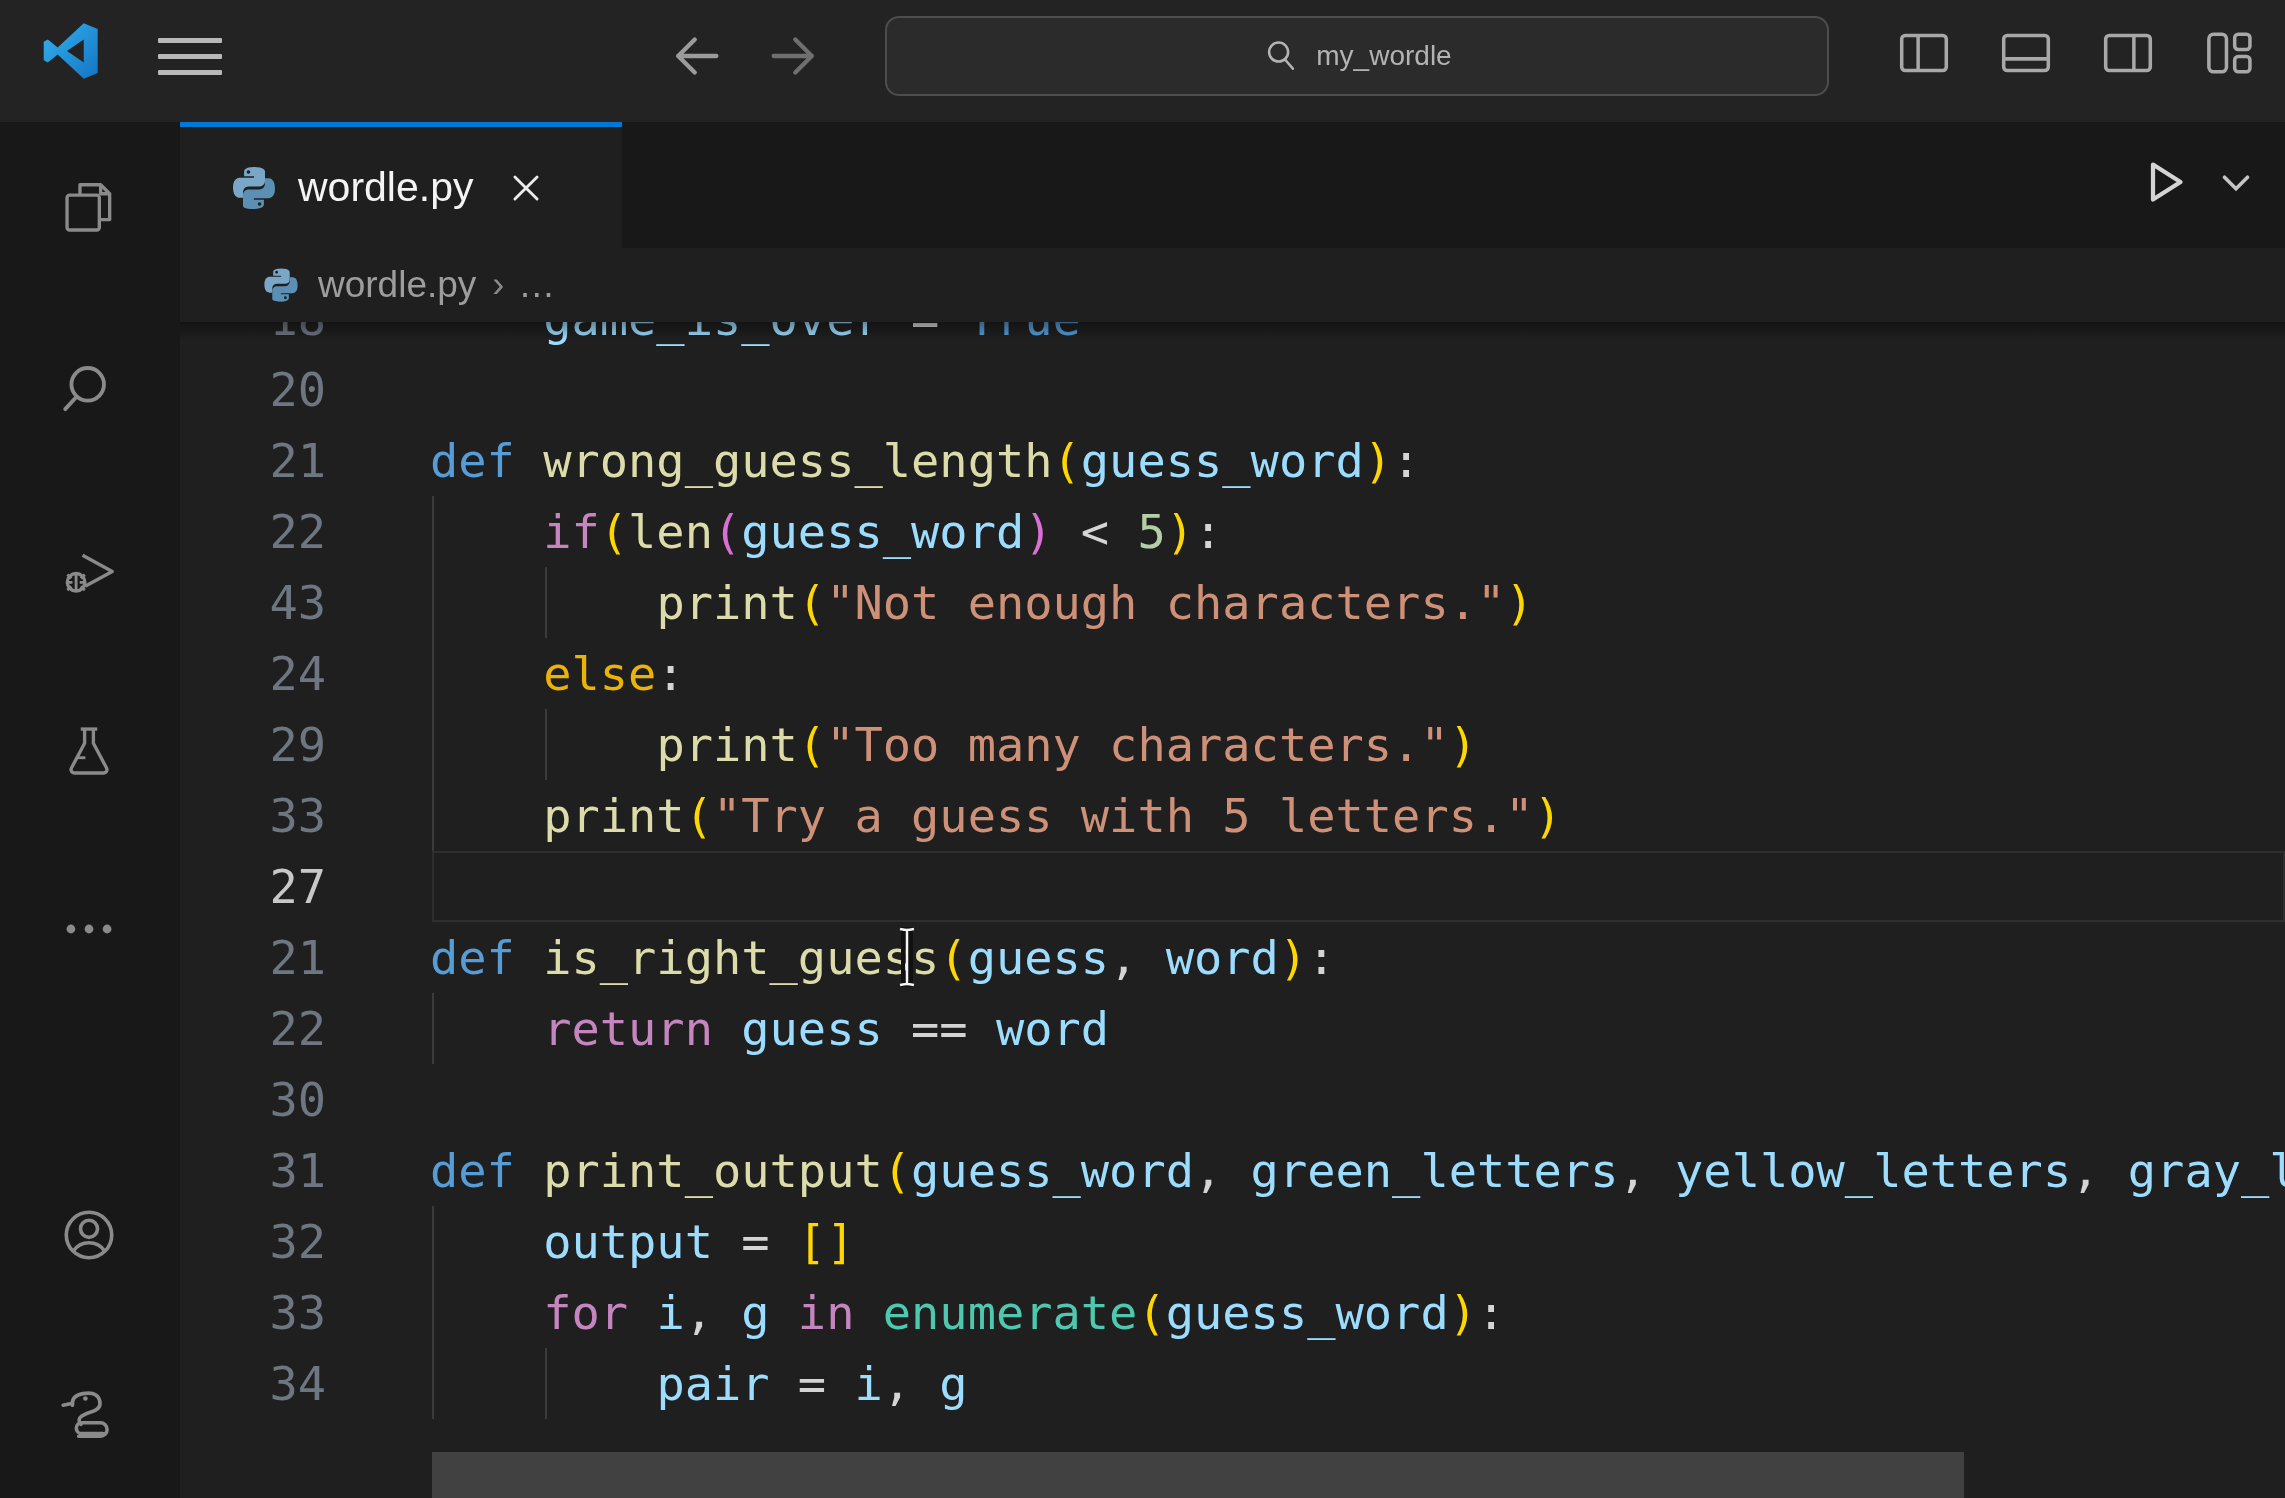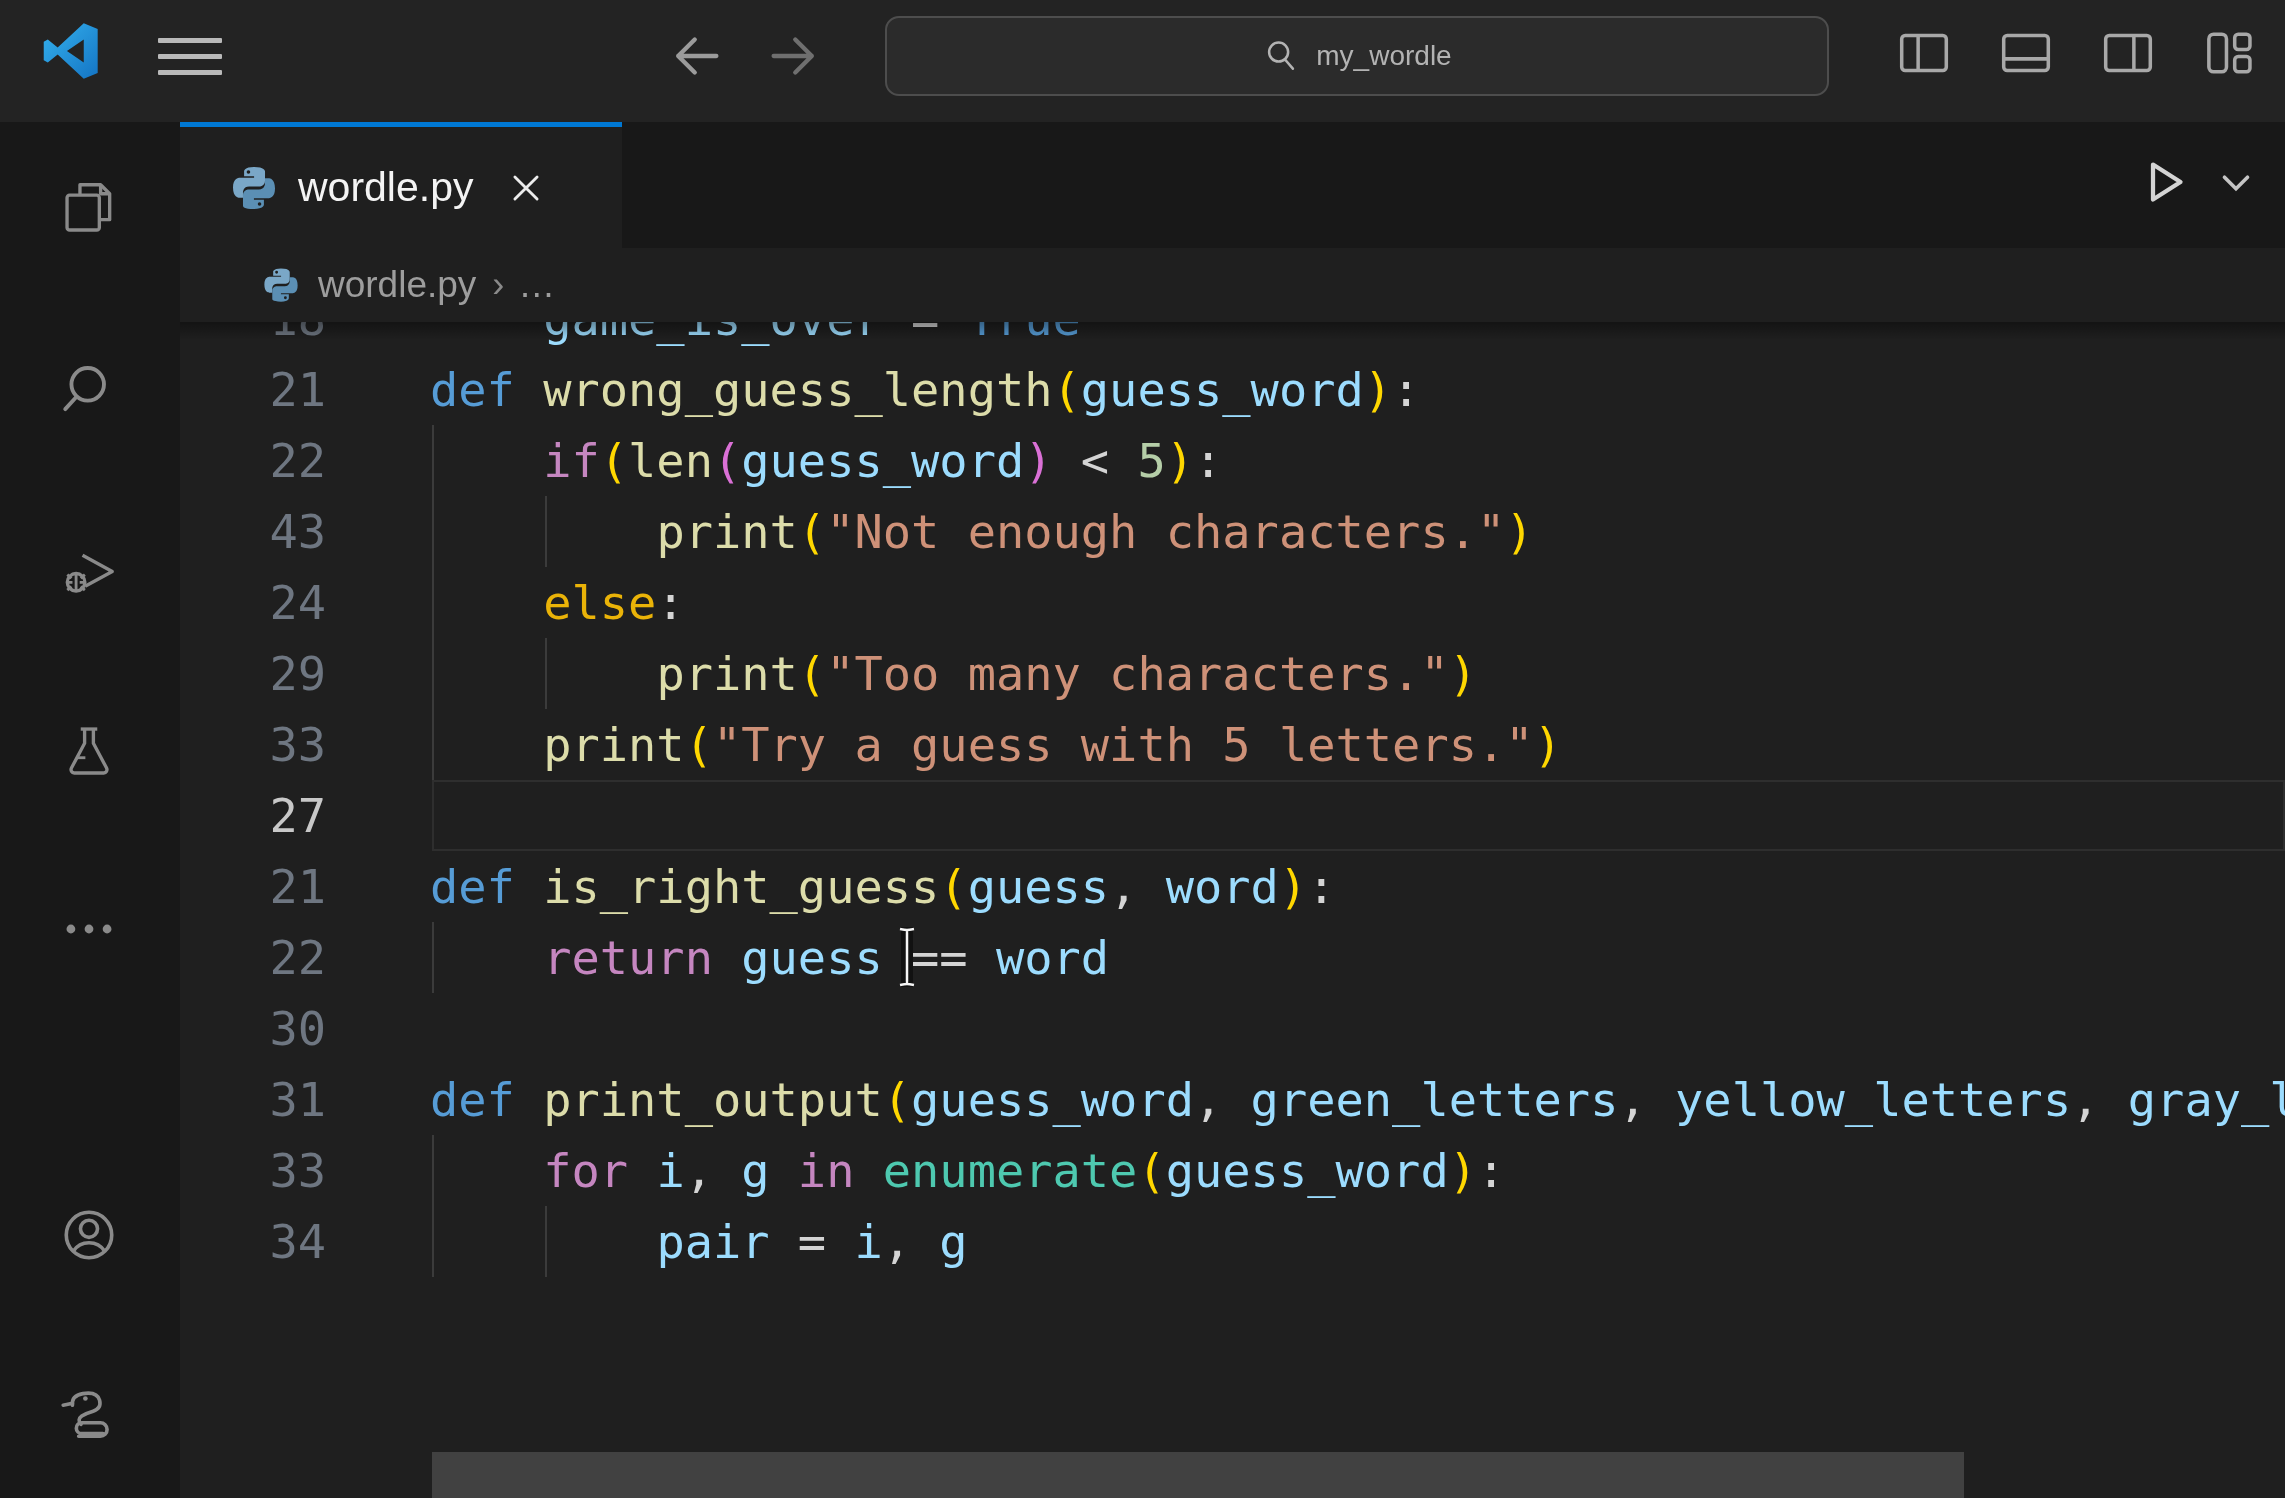--- a/index.html
+++ b/index.html
@@ -203,20 +203,24 @@
   </div>
 
   <div id="viewport" class="abs">
     <div class="topshadow"></div>
     <div id="lines">
         <div class="line">
           <span class="num">18</span>
           <span class="content"><span style="color: rgb(204, 204, 204);">    </span><span style="color: rgb(156, 220, 254);">game_is_over</span><span style="color: rgb(204, 204, 204);"> </span><span style="color: rgb(212, 212, 212);">=</span><span style="color: rgb(204, 204, 204);"> </span><span style="color: rgb(86, 156, 214);">True</span></span>
         </div>
         <div class="line">
+          <span class="num">20</span>
+          <span class="content"></span>
+        </div>
+        <div class="line">
           <span class="num">21</span>
           <span class="content"><span style="color: rgb(86, 156, 214);">def</span><span style="color: rgb(204, 204, 204);"> </span><span style="color: rgb(220, 220, 170);">wrong_guess_length</span><span style="color: rgb(255, 215, 0);">(</span><span style="color: rgb(156, 220, 254);">guess_word</span><span style="color: rgb(255, 215, 0);">)</span><span style="color: rgb(212, 212, 212);">:</span></span>
         </div>
         <div class="line">
           <div class="guide" style="left: 252px;"></div>
           <span class="num">22</span>
           <span class="content"><span style="color: rgb(204, 204, 204);">    </span><span style="color: rgb(197, 134, 192);">if</span><span style="color: rgb(255, 215, 0);">(</span><span style="color: rgb(220, 220, 170);">len</span><span style="color: rgb(218, 112, 214);">(</span><span style="color: rgb(156, 220, 254);">guess_word</span><span style="color: rgb(218, 112, 214);">)</span><span style="color: rgb(204, 204, 204);"> </span><span style="color: rgb(212, 212, 212);">&lt;</span><span style="color: rgb(204, 204, 204);"> </span><span style="color: rgb(181, 206, 168);">5</span><span style="color: rgb(255, 215, 0);">)</span><span style="color: rgb(212, 212, 212);">:</span></span>
         </div>
         <div class="line">
           <div class="guide" style="left: 252px;"></div>
@@ -254,20 +258,25 @@
           <span class="num">22</span>
           <span class="content"><span style="color: rgb(204, 204, 204);">    </span><span style="color: rgb(197, 134, 192);">return</span><span style="color: rgb(204, 204, 204);"> </span><span style="color: rgb(156, 220, 254);">guess</span><span style="color: rgb(204, 204, 204);"> </span><span style="color: rgb(212, 212, 212);">==</span><span style="color: rgb(204, 204, 204);"> </span><span style="color: rgb(156, 220, 254);">word</span></span>
         </div>
         <div class="line">
           <span class="num">30</span>
           <span class="content"></span>
         </div>
         <div class="line">
           <span class="num">31</span>
           <span class="content"><span style="color: rgb(86, 156, 214);">def</span><span style="color: rgb(204, 204, 204);"> </span><span style="color: rgb(220, 220, 170);">print_output</span><span style="color: rgb(255, 215, 0);">(</span><span style="color: rgb(156, 220, 254);">guess_word</span><span style="color: rgb(212, 212, 212);">,</span><span style="color: rgb(204, 204, 204);"> </span><span style="color: rgb(156, 220, 254);">green_letters</span><span style="color: rgb(212, 212, 212);">,</span><span style="color: rgb(204, 204, 204);"> </span><span style="color: rgb(156, 220, 254);">yellow_letters</span><span style="color: rgb(212, 212, 212);">,</span><span style="color: rgb(204, 204, 204);"> </span><span style="color: rgb(156, 220, 254);">gray_letters</span></span>
+        </div>
+        <div class="line">
+          <div class="guide" style="left: 252px;"></div>
+          <span class="num">32</span>
+          <span class="content"><span style="color: rgb(204, 204, 204);">    </span><span style="color: rgb(156, 220, 254);">output</span><span style="color: rgb(204, 204, 204);"> </span><span style="color: rgb(212, 212, 212);">=</span><span style="color: rgb(204, 204, 204);"> </span><span style="color: rgb(255, 215, 0);">[]</span></span>
         </div>
         <div class="line">
           <div class="guide" style="left: 252px;"></div>
           <span class="num">33</span>
           <span class="content"><span style="color: rgb(204, 204, 204);">    </span><span style="color: rgb(197, 134, 192);">for</span><span style="color: rgb(204, 204, 204);"> </span><span style="color: rgb(156, 220, 254);">i</span><span style="color: rgb(212, 212, 212);">,</span><span style="color: rgb(204, 204, 204);"> </span><span style="color: rgb(156, 220, 254);">g</span><span style="color: rgb(204, 204, 204);"> </span><span style="color: rgb(197, 134, 192);">in</span><span style="color: rgb(204, 204, 204);"> </span><span style="color: rgb(78, 201, 176);">enumerate</span><span style="color: rgb(255, 215, 0);">(</span><span style="color: rgb(156, 220, 254);">guess_word</span><span style="color: rgb(255, 215, 0);">)</span><span style="color: rgb(212, 212, 212);">:</span></span>
         </div>
         <div class="line">
           <div class="guide" style="left: 252px;"></div>
           <div class="guide" style="left: 365px;"></div>
           <span class="num">34</span>

